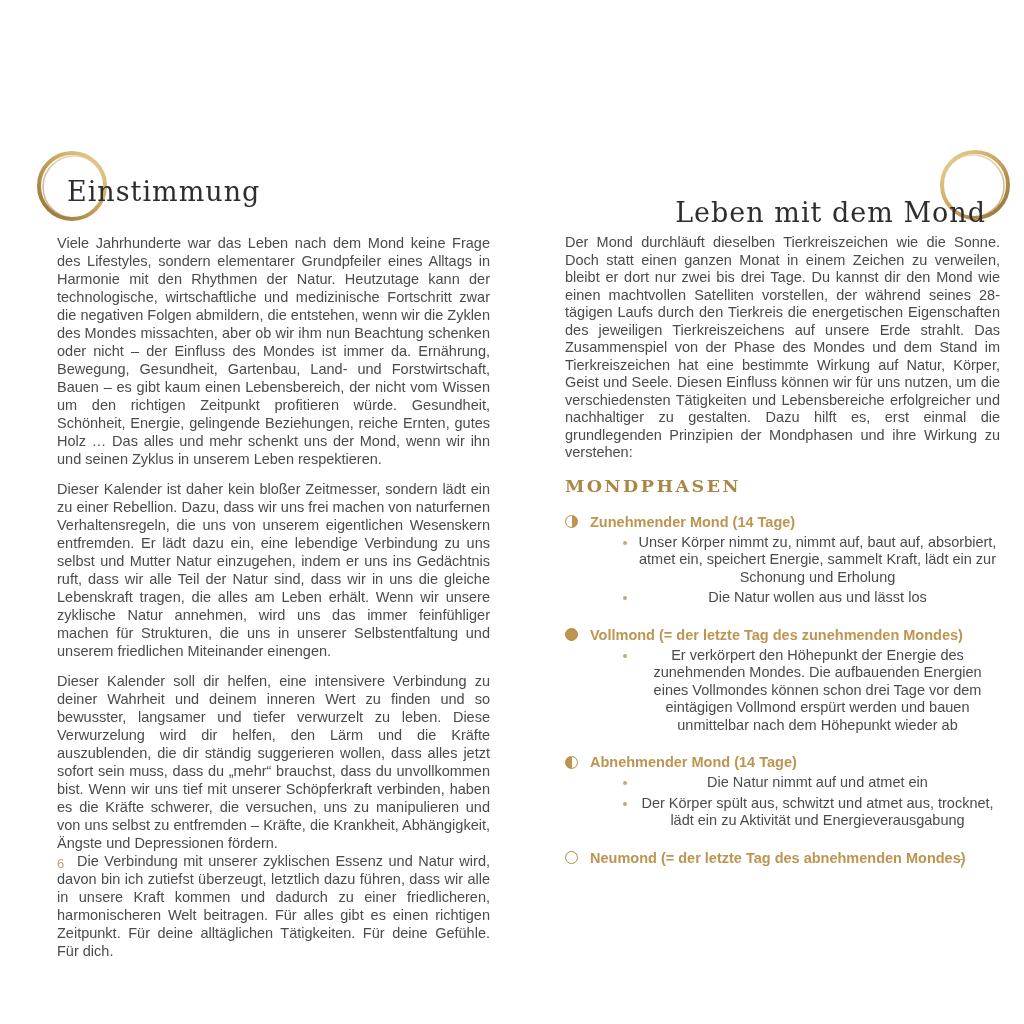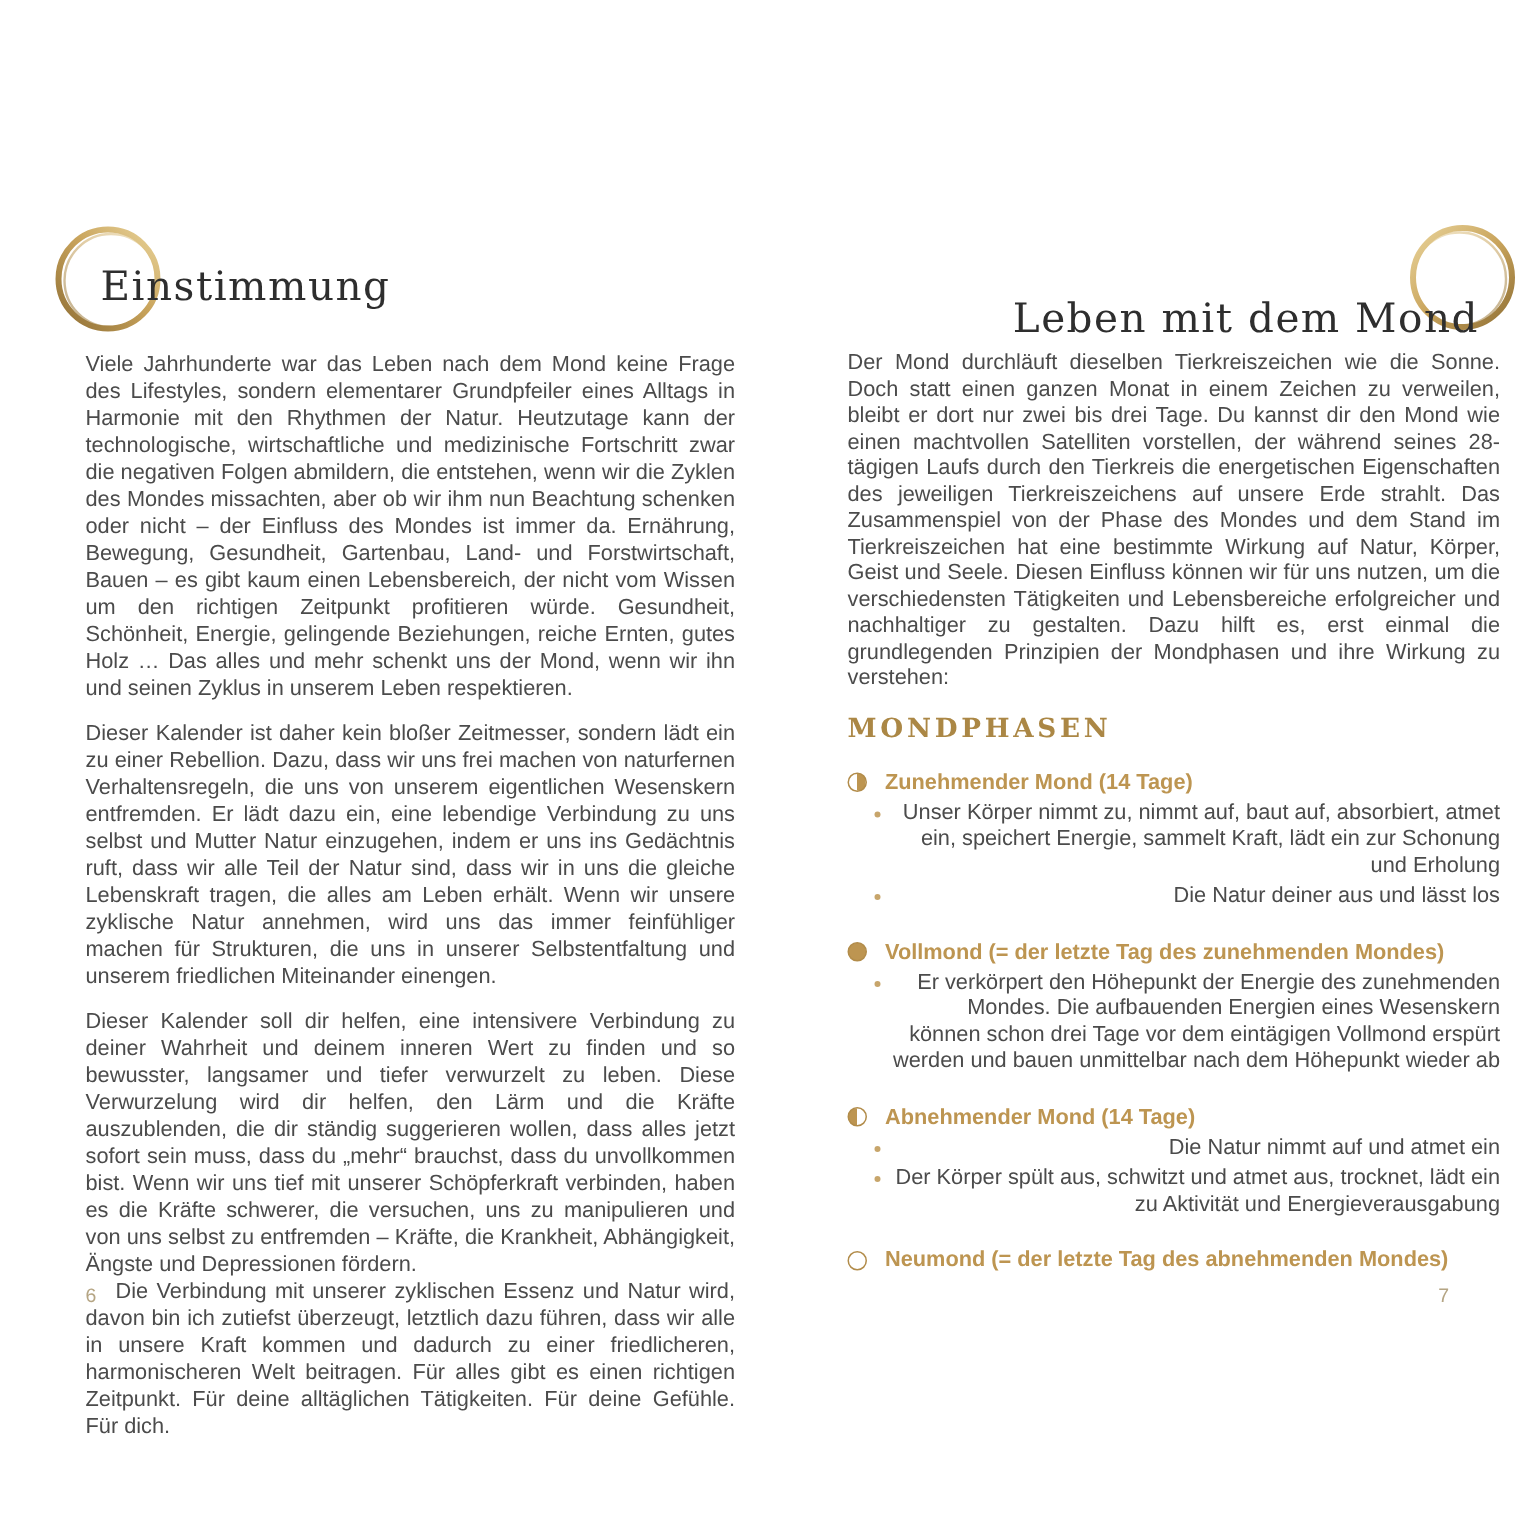--- a/index.html
+++ b/index.html
@@ -70,21 +70,22 @@
     font-size:14.5px;
     font-weight:bold;
     color:var(--gold-title);
   }
   .phase ul{list-style:none;padding-left:30px;}
   .phase li{
     position:relative;
     font-size:14.5px;
     line-height:17.5px;
     margin-bottom:3px;
-    text-align:right;
+    text-align:center;
+    margin-left:40px;
   }
   .phase li .dot{
     position:absolute;left:-12px;top:7px;
     width:4px;height:4px;border-radius:50%;
     background:var(--gold-title);
     opacity:.85;
   }
   .pagenum{
     position:absolute;top:706px;
     font-size:13px;
@@ -137,31 +138,31 @@
 
   <h2 class="mondphasen">MONDPHASEN</h2>
 
   <div class="phase">
     <div class="phase-title-row">
       <span class="moon waxing"></span>
       <span class="phase-title">Zunehmender Mond (14 Tage)</span>
     </div>
     <ul>
       <li><span class="dot"></span><span>Unser Körper nimmt zu, nimmt auf, baut auf, absorbiert, atmet ein, speichert Energie, sammelt Kraft, lädt ein zur Schonung und Erholung</span></li>
-      <li><span class="dot"></span><span>Die Natur deiner aus und lässt los</span></li>
+      <li><span class="dot"></span><span>Die Natur wollen aus und lässt los</span></li>
     </ul>
   </div>
 
   <div class="phase">
     <div class="phase-title-row">
       <span class="moon full"></span>
       <span class="phase-title">Vollmond (= der letzte Tag des zunehmenden Mondes)</span>
     </div>
     <ul>
-      <li><span class="dot"></span><span>Er verkörpert den Höhepunkt der Energie des zunehmenden Mondes. Die aufbauenden Energien eines Wesenskern können schon drei Tage vor dem eintägigen Vollmond erspürt werden und bauen unmittelbar nach dem Höhepunkt wieder ab</span></li>
+      <li><span class="dot"></span><span>Er verkörpert den Höhepunkt der Energie des zunehmenden Mondes. Die aufbauenden Energien eines Vollmondes können schon drei Tage vor dem eintägigen Vollmond erspürt werden und bauen unmittelbar nach dem Höhepunkt wieder ab</span></li>
     </ul>
   </div>
 
   <div class="phase">
     <div class="phase-title-row">
       <span class="moon waning"></span>
       <span class="phase-title">Abnehmender Mond (14 Tage)</span>
     </div>
     <ul>
       <li><span class="dot"></span><span>Die Natur nimmt auf und atmet ein</span></li>

